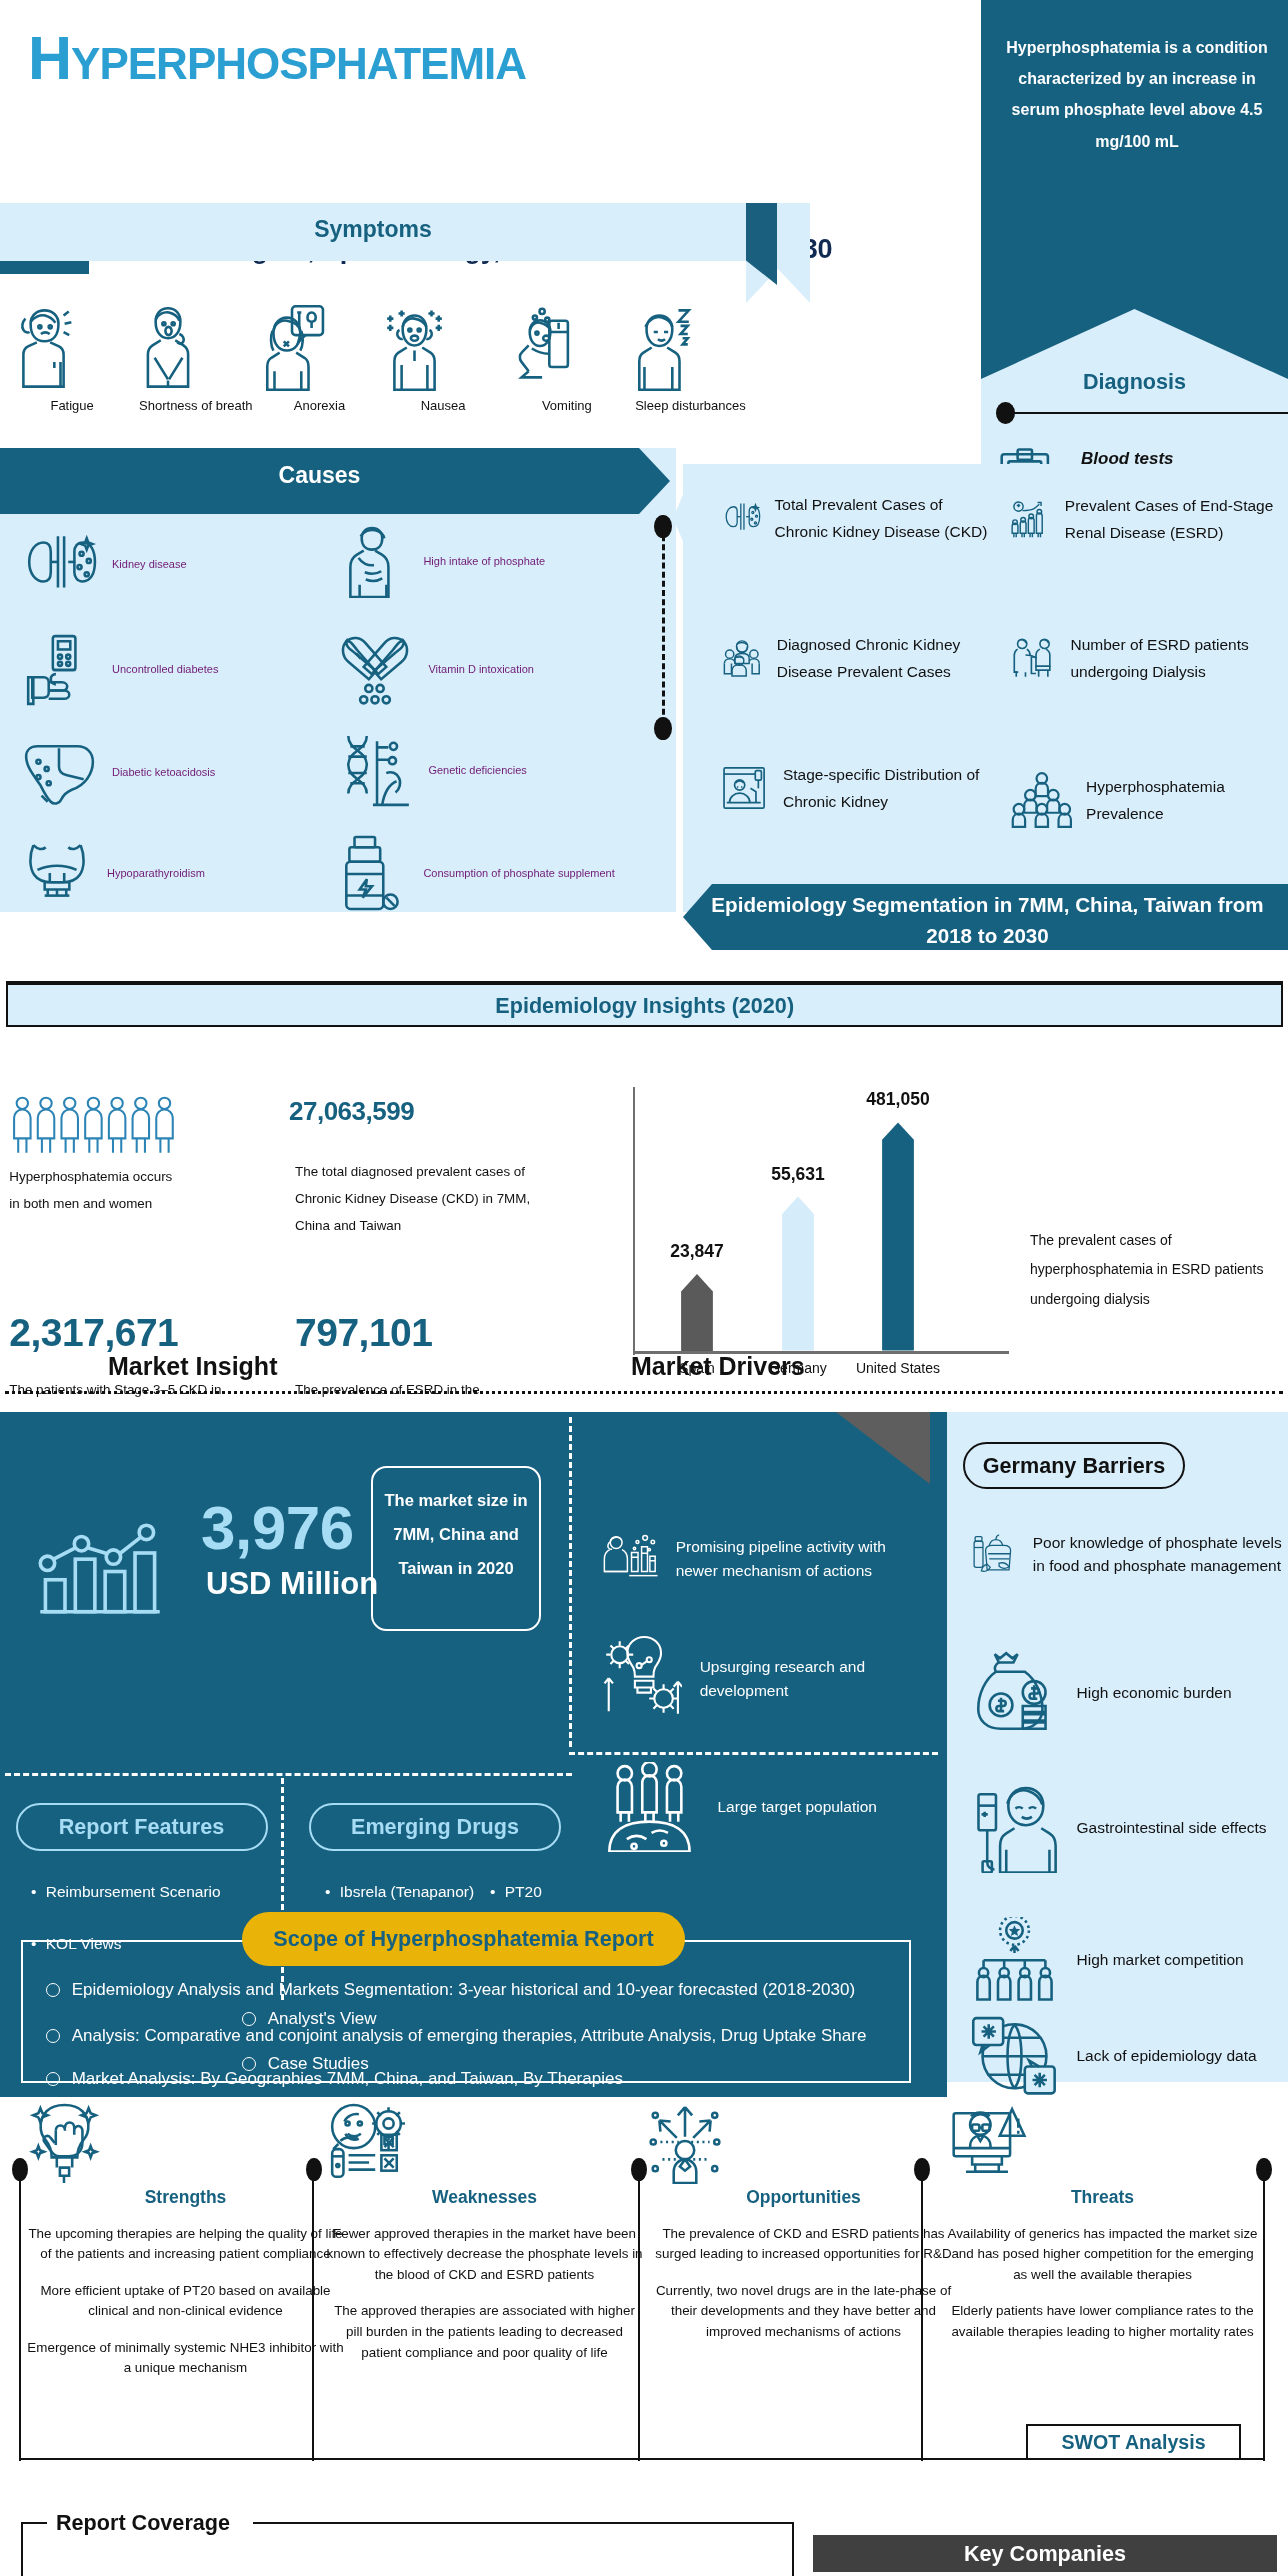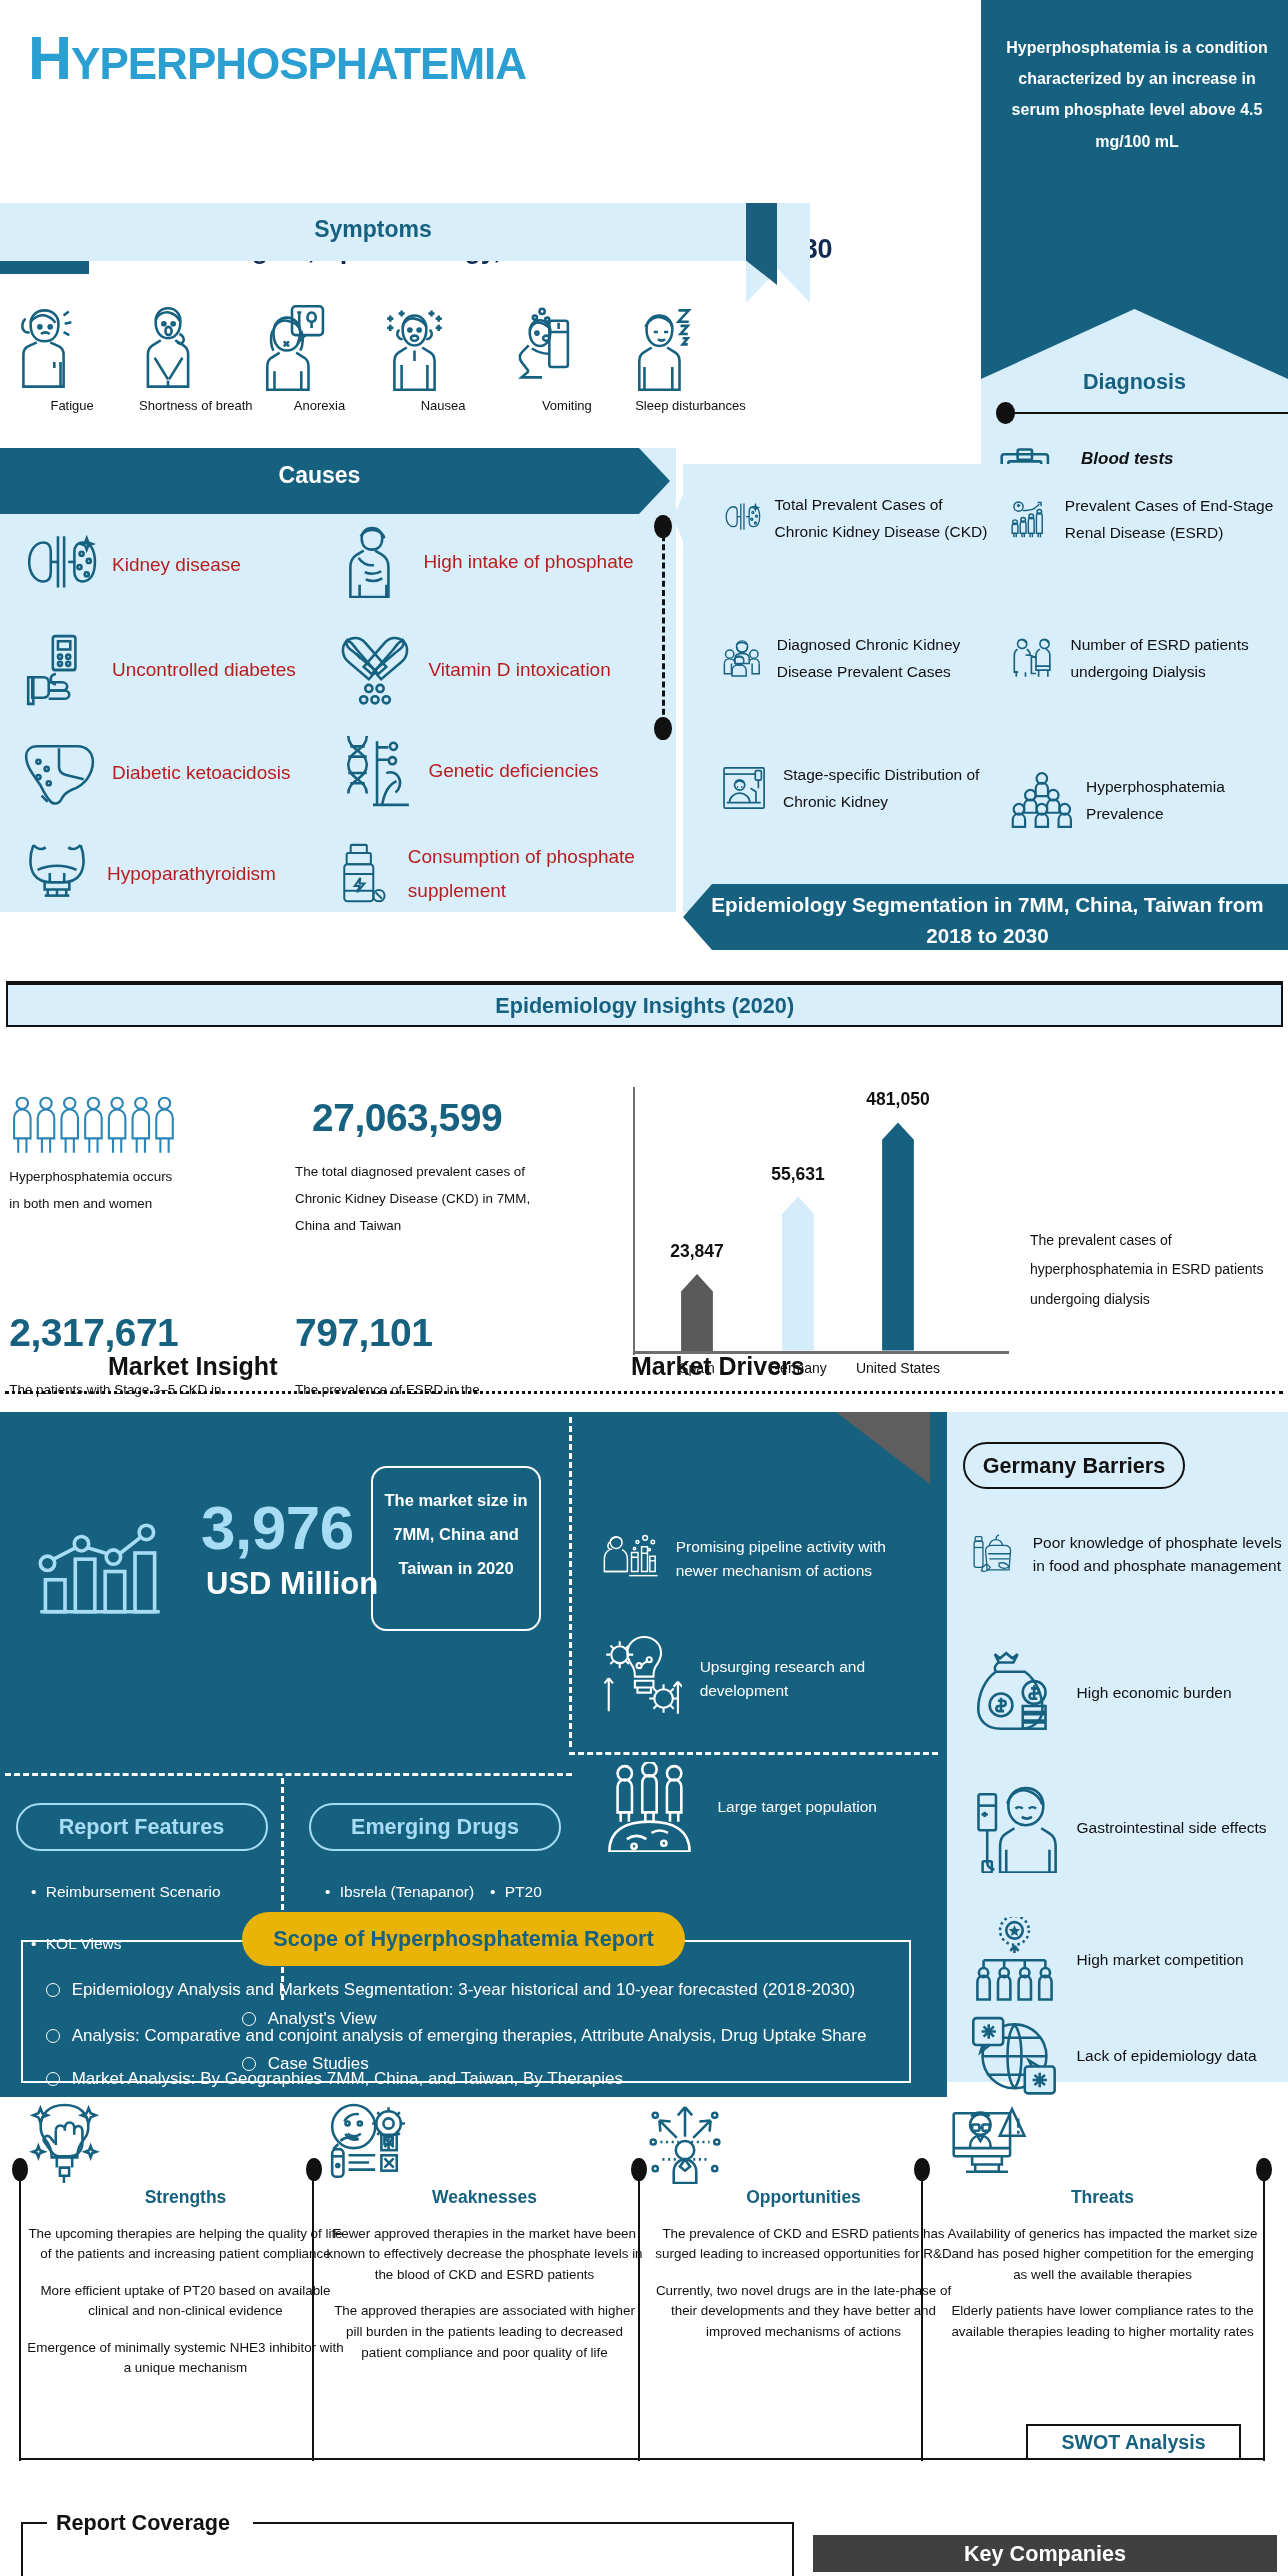--- a/index.html
+++ b/index.html
@@ -61,21 +61,21 @@
   .sym-item { flex: 1; text-align: center; }
   .sym-item .lbl { margin-top: 6.2px; font-size: 13px; color: #111; white-space: nowrap; }
 
   
   #causes-bg { left: 0px; top: 448px; width: 676px; height: 464px; background: #d9eefb; }
   #causes-band { left: 0px; top: 448px; width: 670px; height: 66px; background: #176180;
     clip-path: polygon(0 0, 639px 0, 670px 50%, 639px 100%, 0 100%); }
   #causes-title { left: 0px; top: 462px; width: 639px; text-align: center;
     font-size: 23px; font-weight: bold; color: #fff; }
   .cause { position: absolute; display: flex; align-items: center; gap: 14.4px; }
-  .cause .txt { font-size: 19px; line-height: 1.75; color: #b91c1c; }
+  .cause .txt { font-size: 11px; line-height: 1.75; color: #701a75; }
 
   
   #dash-v { left: 662px; top: 526px; width: 0; height: 198px;
     border-left: 3.1px dashed #111; }
   .dot-big { width: 17.5px; height: 23px; border-radius: 50%; background: #111; position: absolute; }
 
   
   #epi-bg { left: 683px; top: 464px; width: 605px; height: 448px; background: #d9eefb; }
   #epi-arrow-left { left: 673px; top: 464px; width: 23px; height: 108px; background: #d9eefb;
     clip-path: polygon(100% 0, 100% 100%, 0 50%); }
@@ -89,21 +89,21 @@
     font-size: 20.6px; font-weight: bold; color: #fff; line-height: 1.5; }
 
   
   #ei-hr { left: 6.2px; top: 981px; width: 1277px; height: 3.6px; background: #111; }
   #ei-band { left: 6.2px; top: 985px; width: 1277px; height: 42px; background: #d9eefb;
     border-left: 2.6px solid #111; border-right: 2.6px solid #111; border-bottom: 2.6px solid #111; }
   #ei-title { left: 6.2px; top: 993px; width: 1277px; text-align: center;
     font-size: 21.6px; font-weight: bold; color: #176180; }
   #ei-people { left: 11.3px; top: 1095px; }
   #ei-c1 { left: 9.3px; top: 1164px; width: 170px; font-size: 13.4px; line-height: 2.0; color: #111; }
-  #ei-n1 { left: 312px; top: 1096px; font-size: 39px; font-weight: bold; color: #176180; letter-spacing: -0.5px; }
+  #ei-n1 { left: 289px; top: 1096px; font-size: 26px; font-weight: bold; color: #176180; letter-spacing: -0.5px; }
   #ei-t1 { left: 295px; top: 1159px; width: 258px; font-size: 13.4px; line-height: 2.0; color: #111; }
   #ei-n2 { left: 9.3px; top: 1311px; font-size: 39px; font-weight: bold; color: #176180; letter-spacing: -0.5px; }
   #ei-t2 { left: 9.3px; top: 1377px; width: 216px; font-size: 13.4px; line-height: 2.0; color: #111; }
   #ei-n3 { left: 295px; top: 1311px; font-size: 39px; font-weight: bold; color: #176180; letter-spacing: -0.5px; }
   #ei-t3 { left: 295px; top: 1377px; width: 216px; font-size: 13.4px; line-height: 2.0; color: #111; }
   #ei-note { left: 1030px; top: 1226px; width: 237px; font-size: 14px; line-height: 2.1; color: #111; }
 
   
   #chart { left: 623px; top: 1087px; width: 397px; height: 289px; }
   #chart .yaxis { position: absolute; left: 10.3px; top: 0; width: 2.1px; height: 268px; background: #6f6f6f; }

